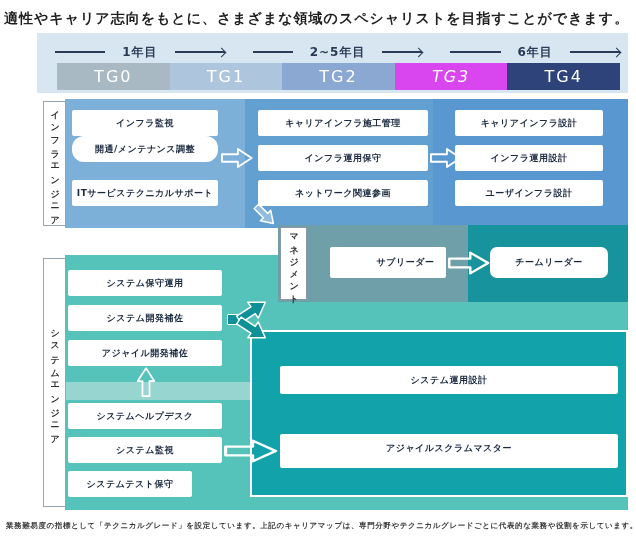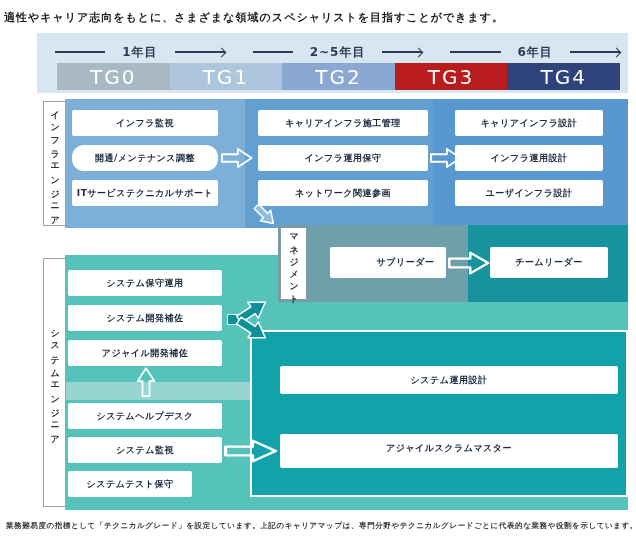--- a/index.html
+++ b/index.html
@@ -2,33 +2,33 @@
 <html><head>
 <meta charset="utf-8">
 <style>
   html,body{margin:0;padding:0;background:#ffffff;}
   #stage{
     position:relative;width:636px;height:547px;background:#ffffff;
     font-family:"DejaVu Sans","Liberation Sans",sans-serif;overflow:hidden;
   }
   .heading{
     position:absolute;left:4px;top:10px;width:628px;
-    font-size:11px;font-weight:bold;color:#1f1f1f;letter-spacing:1px;white-space:nowrap;
+    font-size:14px;font-weight:bold;color:#1f1f1f;letter-spacing:1px;white-space:nowrap;
   }
   
   .tl-band{position:absolute;left:37px;top:33px;width:591px;height:60px;background:#d8e6f1;}
   .tl-row{position:absolute;left:18px;right:8px;top:9px;height:20px;display:flex;gap:28px;}
   .tl-seg{flex:1;display:flex;align-items:center;}
   .tl-line{flex:1;height:1.5px;background:#2b3a55;}
   .tl-label{margin:0 17px;font-size:12px;font-weight:bold;color:#2b3a55;white-space:nowrap;letter-spacing:1px;}
   .tl-head{width:6px;height:6px;border-top:1.5px solid #2b3a55;border-right:1.5px solid #2b3a55;
     transform:rotate(45deg);margin-left:-7px;flex:0 0 auto;}
   .tg-bar{position:absolute;left:20px;top:30px;width:563px;height:27px;display:flex;}
   .tg-seg{flex:1;display:flex;align-items:center;justify-content:center;
-    color:#ffffff;font-size:20px;letter-spacing:2px;}
+    color:#ffffff;font-size:16px;letter-spacing:2px;}
   
   .vlabel{
     position:absolute;background:#ffffff;border:1px solid #97a5b2;box-sizing:border-box;
     display:flex;align-items:center;justify-content:center;
     writing-mode:vertical-rl;text-orientation:upright;
     font-size:9px;font-weight:bold;color:#333333;letter-spacing:3px;white-space:nowrap;
   }
   .box{
     position:absolute;background:#ffffff;border-radius:2px;box-sizing:border-box;
     display:flex;align-items:center;justify-content:center;
@@ -74,32 +74,32 @@
         <span class="tl-line"></span>
         <span class="tl-label">6年目</span>
         <span class="tl-line"></span>
         <span class="tl-head"></span>
       </div>
     </div>
     <div class="tg-bar">
       <div class="tg-seg" style="background: rgb(168, 185, 195);">TG0</div>
       <div class="tg-seg" style="background: rgb(174, 197, 222);">TG1</div>
       <div class="tg-seg" style="background: rgb(138, 168, 209);">TG2</div>
-      <div class="tg-seg" style="background: #b91c1c;">TG3</div>
+      <div class="tg-seg" style="background: #d946ef; font-style: italic;">TG3</div>
       <div class="tg-seg" style="background: rgb(46, 67, 121);">TG4</div>
     </div>
   </div>
 
   <div class="region infra-s1" style="left:65px;top:99px;width:180px;height:129px;"></div>
   <div class="region infra-s2" style="left:245px;top:99px;width:188px;height:129px;"></div>
   <div class="region infra-s3" style="left:433px;top:99px;width:195px;height:129px;"></div>
   <div class="vlabel" style="left:43px;top:101px;width:23px;height:125px;">インフラエンジニア</div>
 
   <div class="box" style="left:72px;top:110px;width:146px;height:26px;">インフラ監視</div>
-  <div class="box" style="left:72px;top:145px;width:146px;height:26px;border-radius:12px;">開通/メンテナンス調整</div>
+  <div class="box" style="left:72px;top:136px;width:146px;height:26px;border-radius:12px;">開通/メンテナンス調整</div>
   <div class="box" style="left:72px;top:180px;width:146px;height:26px;">ITサービステクニカルサポート</div>
 
   <div class="box" style="left:258px;top:110px;width:170px;height:26px;">キャリアインフラ施工管理</div>
   <div class="box" style="left:258px;top:145px;width:170px;height:26px;">インフラ運用保守</div>
   <div class="box" style="left:258px;top:180px;width:170px;height:26px;">ネットワーク関連参画</div>
 
   <div class="box" style="left:455px;top:110px;width:148px;height:26px;">キャリアインフラ設計</div>
   <div class="box" style="left:455px;top:145px;width:148px;height:26px;">インフラ運用設計</div>
   <div class="box" style="left:455px;top:180px;width:148px;height:26px;">ユーザインフラ設計</div>
 
@@ -115,21 +115,21 @@
   </svg>
 
   <div class="region sys-bg" style="left:65px;top:255px;width:563px;height:255px;"></div>
   <div class="region sys-light" style="left:65px;top:382px;width:185px;height:18px;"></div>
   <div class="vlabel" style="left:43px;top:258px;width:23px;height:249px;">システムエンジニア</div>
 
   <div class="region mgmt-l" style="left:278px;top:225px;width:190px;height:77px;"></div>
   <div class="region mgmt-r" style="left:468px;top:225px;width:160px;height:77px;"></div>
   <div class="vlabel" style="left:280px;top:227px;width:27px;height:73px;letter-spacing:2px;border-color:#8a9aa5;">マネジメント</div>
   <div class="box" style="left:330px;top:247px;width:116px;height:31px;padding-left:35px;">サブリーダー</div>
-  <div class="box" style="left:490px;top:247px;width:118px;height:31px;">チームリーダー</div>
+  <div class="box" style="left:490px;top:247px;width:118px;height:31px;border-radius:7px;">チームリーダー</div>
   <svg class="arrow" style="left:448px;top:251px;" width="42" height="24" viewBox="0 0 34 22" preserveAspectRatio="none">
     <path d="M1 7 H18 V1.5 L32.5 11 L18 20.5 V15 H1 Z" fill="none" stroke="#ffffff" stroke-width="2" stroke-linejoin="round"></path>
   </svg>
 
   <div class="box" style="left:68px;top:270px;width:154px;height:26px;">システム保守運用</div>
   <div class="box" style="left:68px;top:305px;width:154px;height:26px;">システム開発補佐</div>
   <div class="box" style="left:68px;top:340px;width:154px;height:26px;">アジャイル開発補佐</div>
 
   <svg class="arrow" style="left:131px;top:372px;transform:rotate(-90deg);transform-origin:50% 50%;" width="30" height="20" viewBox="0 0 34 22">
     <path d="M1 7 H18 V1.5 L32.5 11 L18 20.5 V15 H1 Z" fill="none" stroke="#ffffff" stroke-width="2" stroke-linejoin="round"></path>

